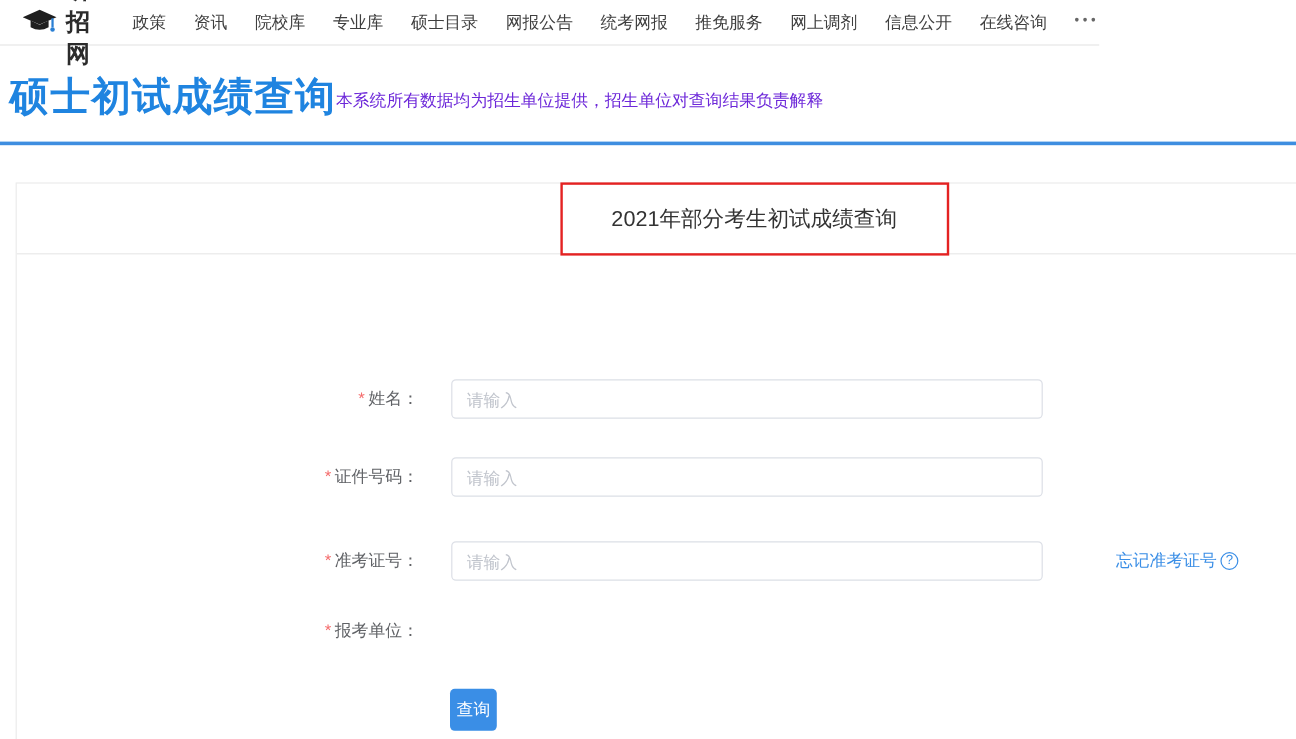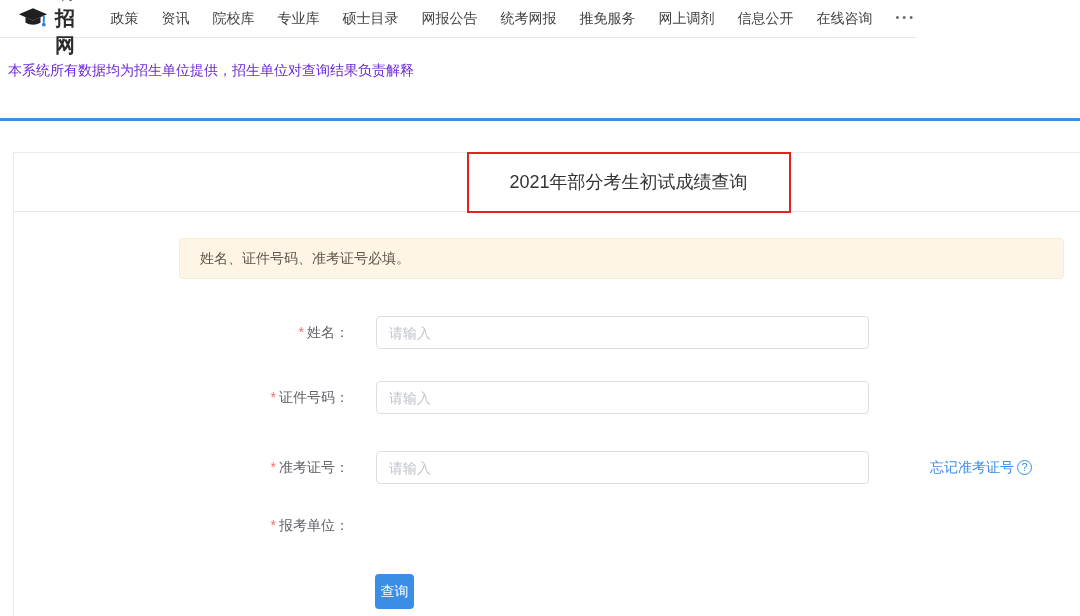--- a/index.html
+++ b/index.html
@@ -87,33 +87,31 @@
     <span class="nav-item">统考网报</span>
     <span class="nav-item">推免服务</span>
     <span class="nav-item">网上调剂</span>
     <span class="nav-item">信息公开</span>
     <span class="nav-item">在线咨询</span>
     <span class="nav-more">•••</span>
   </div>
 </div>
 
 <div class="page-header">
+  <span class="page-title">硕士初试成绩查询</span>
   <span class="page-subtitle">本系统所有数据均为招生单位提供，招生单位对查询结果负责解释</span>
 </div>
 <div class="blue-rule"></div>
 
 <div class="panel">
   <div class="panel-header">
     <div class="panel-title">2021年部分考生初试成绩查询</div>
     <div class="red-annotation"></div>
   </div>
 
-  <div class="alert">
-    <span>姓名、证件号码、准考证号必填。</span>
-  </div>
 
   <div class="form-row row-name">
     <span class="field-label"><span class="req">*</span><span>姓名：</span></span>
     <input class="text-input" type="text" placeholder="请输入" style="">
   </div>
 
   <div class="form-row row-id">
     <span class="field-label"><span class="req">*</span><span>证件号码：</span></span>
     <input class="text-input" type="text" placeholder="请输入" style="">
   </div>

